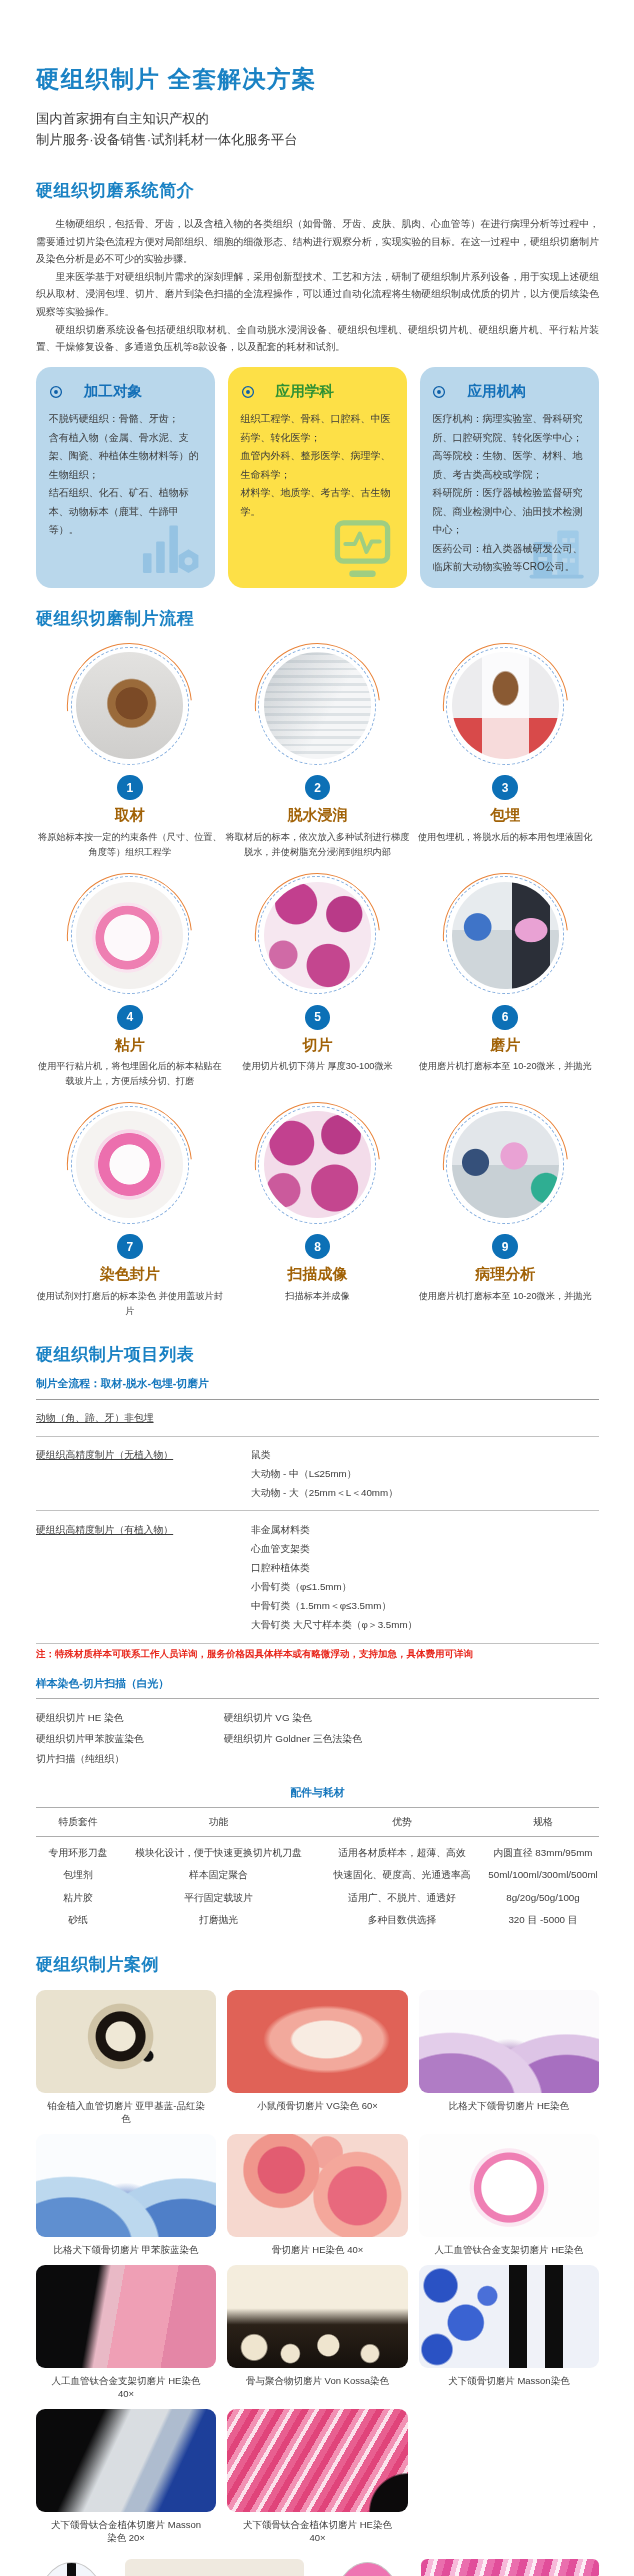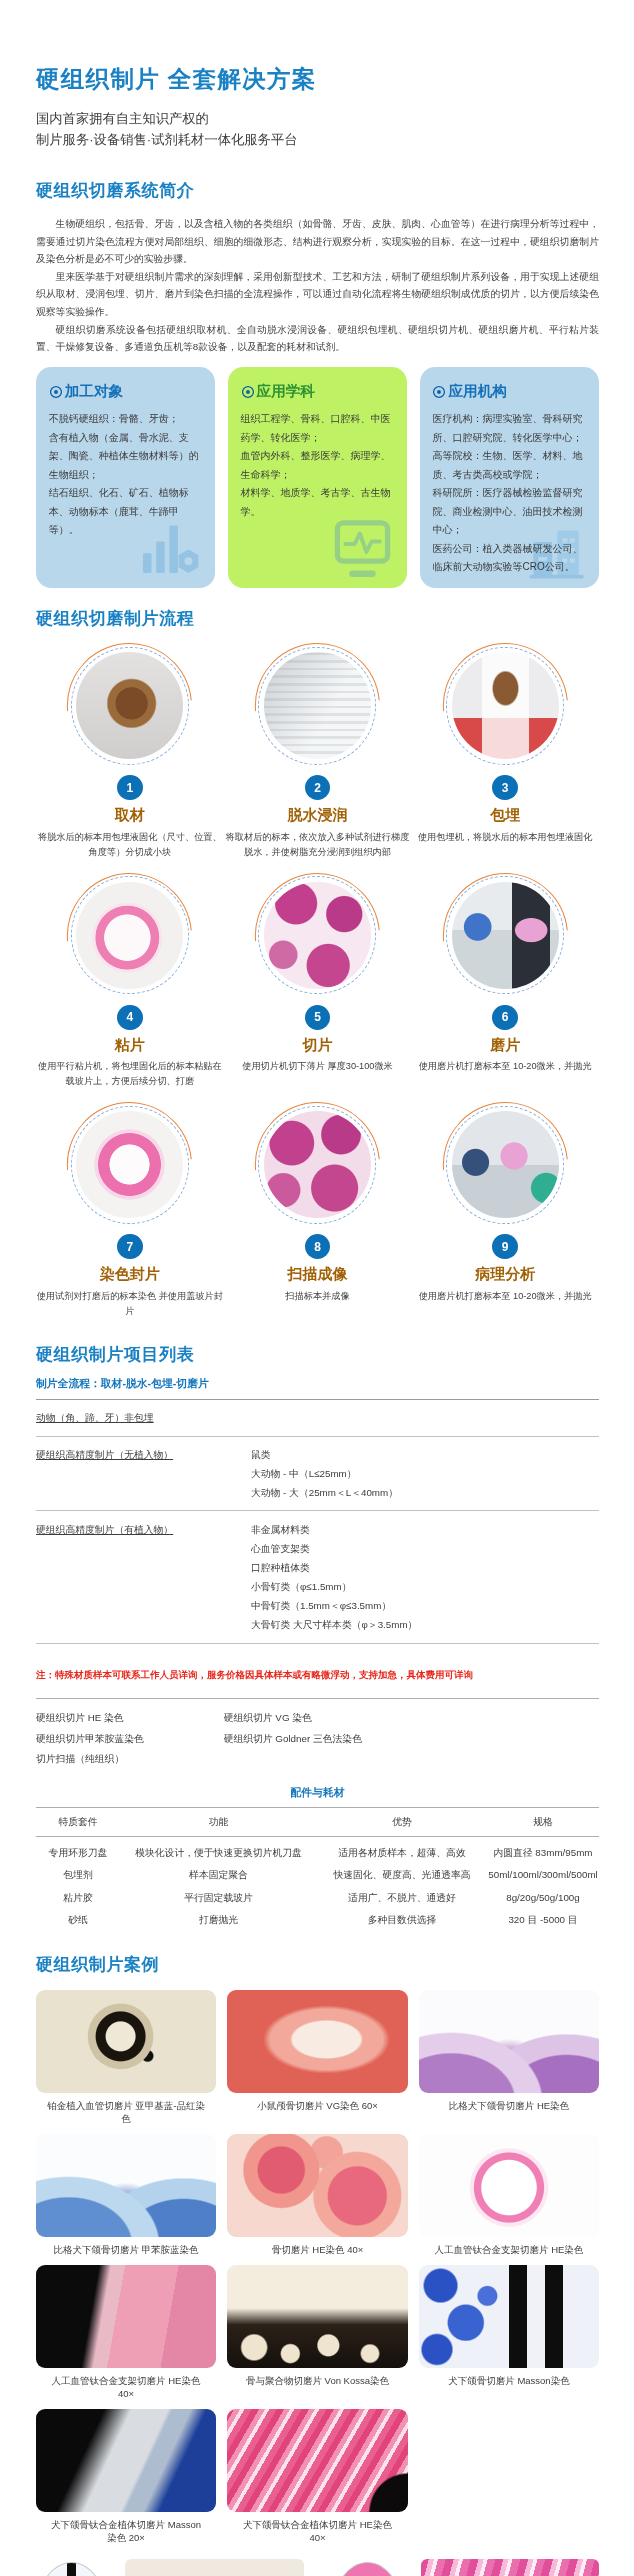--- a/index.html
+++ b/index.html
@@ -20,22 +20,22 @@
   .sub-head { font-size: 10.8px; font-weight: bold; color: #1376bd; }
 
   
   .paras { margin-top: 12.7px; }
   .paras p { font-size: 9.8px; line-height: 1.8; text-align: justify; text-indent: 2em; color: #3f3f3f; }
 
   
   .cards { display: flex; gap: 12.7px; margin-top: 11.4px; }
   .card { flex: 1; border-radius: 15.2px; padding: 15.2px 12.7px 11.4px 12.7px; min-height: 176px; position: relative; overflow: hidden; }
   .card.blue { background: #b9d7eb; }
-  .card.green { background: #bef264; }
-  .card-head { display: flex; align-items: center; gap: 2px; margin-bottom: 9px; }
+  .card.green { background: #fde047; }
+  .card-head { display: flex; align-items: center; gap: 21px; margin-bottom: 9px; }
   .card-title { font-size: 14.6px; font-weight: bold; }
   .card.blue .card-title { color: #1470b8; }
   .card.green .card-title { color: #2e9134; }
   .card-line { font-size: 10px; line-height: 1.85; color: #3a3a3a; position: relative; z-index: 2; }
   .corner-ico { position: absolute; right: 10.2px; bottom: 7.6px; z-index: 1; opacity: .85; }
 
   
   .sec-process { margin-top: 19px; }
   .steps { margin-top: 16.5px; display: grid; grid-template-columns: repeat(3, 1fr); row-gap: 16.5px; }
   .step { display: flex; flex-direction: column; align-items: center; text-align: center; }
@@ -61,21 +61,21 @@
   .p8 { background: radial-gradient(circle at 26% 30%, #c2418f 0 20%, rgba(0,0,0,0) 21%), radial-gradient(circle at 72% 22%, #b93a88 0 17%, rgba(0,0,0,0) 18%), radial-gradient(circle at 66% 72%, #c4468f 0 22%, rgba(0,0,0,0) 23%), radial-gradient(circle at 18% 74%, #cb5a9c 0 14%, rgba(0,0,0,0) 15%), #f3dcea; }
   .p9 { background: radial-gradient(circle at 88% 72%, #2fae92 0 12%, rgba(0,0,0,0) 13%), radial-gradient(circle at 22% 48%, #35507a 0 13%, rgba(0,0,0,0) 14%), radial-gradient(ellipse at 58% 42%, #e9a2d4 0 15%, rgba(0,0,0,0) 16%), linear-gradient(180deg,#e2e6ea 0 50%, #c8d0d5 50% 100%); }
 
   
   .sec-projects { margin-top: 24px; }
   .flow-label { margin-top: 11.4px; }
   .proj-table { margin-top: 7.6px; border-top: 1.3px solid #9a9a9a; font-size: 9.8px; }
   .proj-row { display: grid; grid-template-columns: 215px 1fr; border-bottom: 0.6px solid #c2c2c2; padding: 8.3px 0; }
   .proj-items div { line-height: 1.95; }
   .proj-name { line-height: 1.95; text-decoration: underline; }
-  .note { margin-top: 25px; color: #e8271c; font-size: 9.5px; font-weight: 600; font-family: Liberation Mono, monospace; }
+  .note { margin-top: 4px; color: #e8271c; font-size: 9.5px; font-weight: 600; font-family: Liberation Mono, monospace; }
   .stain-block { margin-top: 16.5px; }
   .rule { border: none; border-top: 1.3px solid #adadad; margin-top: 7px; }
   .stain-grid { display: grid; grid-template-columns: 1fr 1fr 1fr; margin-top: 9px; font-size: 9.8px; }
   .stain-grid div div { line-height: 2.1; }
   .acc-block { margin-top: 16.5px; text-align: center; }
   .acc-table { margin-top: 0; font-size: 9.8px; }
   .acc-head, .acc-row { display: grid; grid-template-columns: 84px 197px 170px 1fr; }
   .acc-head { padding: 7.6px 0; border-bottom: 1.3px solid #adadad; color: #3c3c3c; }
   .acc-row { padding-top: 8.3px; line-height: 1.45; }
   .acc-rows { padding-bottom: 3.8px; }
@@ -194,21 +194,21 @@
 
   <h2 class="sec sec-process">硬组织切磨制片流程</h2>
   <div class="steps">
 
     <div class="step">
       <div class="ph-ring">
           <div class="ph p1"></div>
         </div>
       <div class="badge">1</div>
       <div class="step-title">取材</div>
-      <div class="step-desc">将脱水后的标本用包埋液固化（尺寸、位置、角度等）分切成小块</div>
+      <div class="step-desc">将原始标本按一定的约束条件（尺寸、位置、角度等）组织工程学</div>
     </div>
     <div class="step">
       <div class="ph-ring">
           <div class="ph p2"></div>
         </div>
       <div class="badge">2</div>
       <div class="step-title">脱水浸润</div>
       <div class="step-desc">将取材后的标本，依次放入多种试剂进行梯度脱水，并使树脂充分浸润到组织内部</div>
     </div>
     <div class="step">
@@ -295,20 +295,21 @@
         <div>口腔种植体类</div>
         <div>小骨钉类（φ≤1.5mm）</div>
         <div>中骨钉类（1.5mm＜φ≤3.5mm）</div>
         <div>大骨钉类 大尺寸样本类（φ＞3.5mm）</div>
       </div>
     </div>
   </div>
   <div class="note">注：特殊材质样本可联系工作人员详询，服务价格因具体样本或有略微浮动，支持加急，具体费用可详询</div>
 
   <div class="stain-block">
+    <div class="sub-head">样本染色-切片扫描（白光）</div>
     <hr class="rule">
     <div class="stain-grid">
       <div>
         <div>硬组织切片 HE 染色</div>
         <div>硬组织切片甲苯胺蓝染色</div>
         <div>切片扫描（纯组织）</div>
       </div>
       <div>
         <div>硬组织切片 VG 染色</div>
         <div>硬组织切片 Goldner 三色法染色</div>

